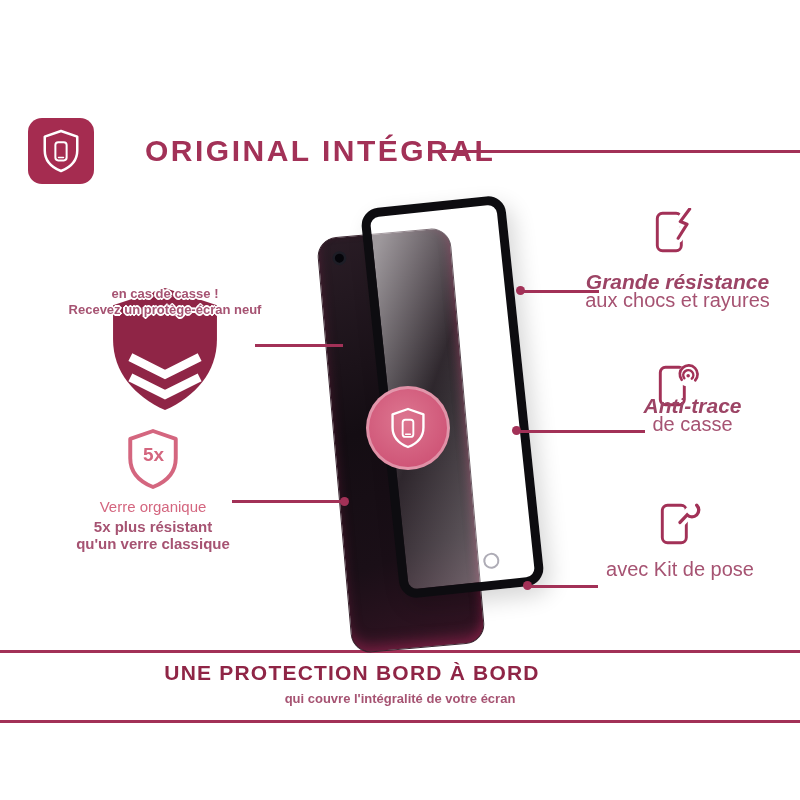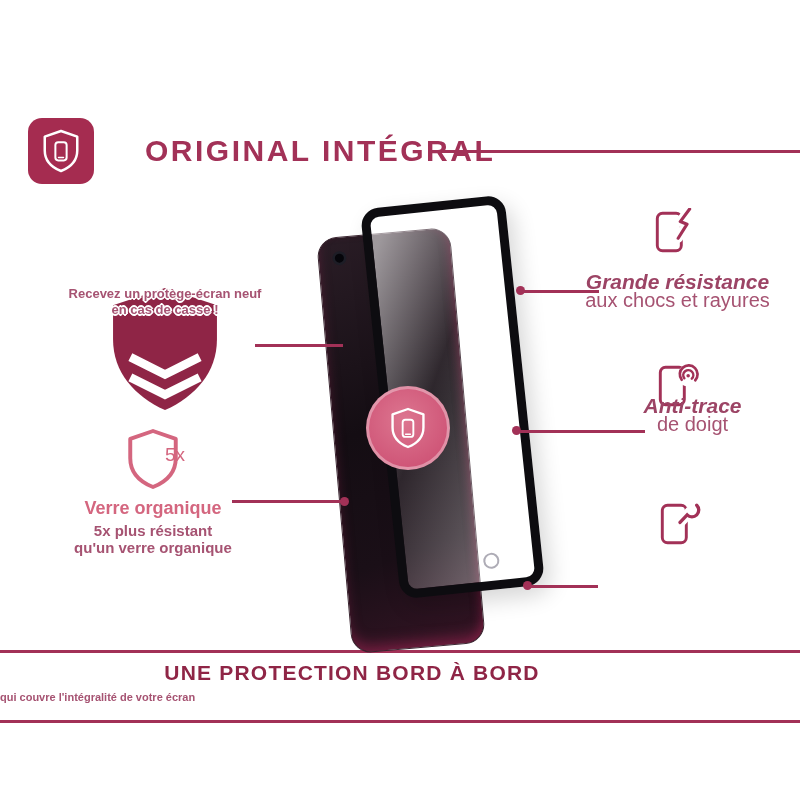--- a/index.html
+++ b/index.html
@@ -43,36 +43,36 @@
   .warranty-block{position:absolute;left:50px;top:286px;width:230px;text-align:center;z-index:2;}
   .warranty-shield{position:absolute;left:50%;top:0;transform:translateX(-50%);width:116px;height:127px;z-index:0;}
   .halo{text-shadow:-1px -1px 0 #fff,1px -1px 0 #fff,-1px 1px 0 #fff,1px 1px 0 #fff,
     -2px 0 0 #fff,2px 0 0 #fff,0 -2px 0 #fff,0 2px 0 #fff;}
   .warranty-title{position:relative;z-index:1;margin:10px 0 4px 0;font-size:17px;font-weight:800;
     letter-spacing:.5px;color:var(--accent,#D4667F);}
   .warranty-line{position:relative;z-index:1;font-size:13px;font-weight:700;line-height:16px;color:var(--text,#A65372);}
   .organic-block{position:absolute;left:58px;top:428px;width:190px;text-align:center;z-index:2;}
   .shield5x{position:relative;display:inline-block;width:56px;height:62px;color:var(--accent,#D4667F);}
   .shield5x svg{width:56px;height:62px;}
-  .shield5x .badge5x{position:absolute;left:4px;top:0;width:100%;line-height:54px;text-align:right;
-    font-size:19px;font-weight:400;color:var(--accent,#D4667F);}
-  .organic-title{margin:4px 0 3px 0;font-size:18px;font-weight:700;color:var(--accent,#D4667F);}
+  .shield5x .badge5x{position:absolute;left:18px;top:0;width:100%;line-height:54px;text-align:left;
+    font-size:19px;font-weight:700;color:var(--accent,#D4667F);}
+  .organic-title{margin:4px 0 3px 0;font-size:15px;font-weight:400;color:var(--accent,#D4667F);}
   .organic-line{font-size:15px;font-weight:600;line-height:17px;color:var(--text,#A65372);}
   
   .r-icon{position:absolute;width:48px;height:48px;color:var(--primary,#A23157);}
   .r-icon svg{width:48px;height:48px;}
   .r-text{position:absolute;text-align:center;}
   .r-title{font-size:21px;font-weight:800;line-height:19px;color:var(--textStrong,#9C4465);font-style:italic;}
   .r-sub{font-size:20px;font-weight:400;line-height:18px;color:var(--text,#A65372);}
   
   .footer-rule{position:absolute;left:0;width:800px;height:3px;background:var(--primary,#A23157);}
   .footer-title{position:absolute;left:0;top:661px;width:704px;margin:0;text-align:center;
     font-size:21px;font-weight:800;letter-spacing:1.2px;color:var(--dark,#8F2546);}
-  .footer-sub{position:absolute;left:0;top:691px;width:800px;
-    font-size:11px;font-weight:600;color:var(--text,#A65372);}
+  .footer-sub{position:absolute;left:0;top:691px;width:800px;text-align:center;
+    font-size:13px;font-weight:600;color:var(--text,#A65372);}
 </style>
 </head>
 <body>
 
 <div id="canvas">
 
   <svg width="0" height="0" style="position:absolute" aria-hidden="true">
     <defs>
       <symbol id="sym-shield-phone" viewBox="0 0 64 70">
         <path d="M32 3 L58 12 V34 C58 50 47 61 32 67 C17 61 6 50 6 34 V12 Z" fill="none" stroke="currentColor" stroke-width="4" stroke-linejoin="round"></path>
@@ -134,62 +134,63 @@
   <div class="dot" style="left:516px;top:286px;"></div>
   <div class="line" style="left:517px;top:430px;width:128px;"></div>
   <div class="dot" style="left:512px;top:426px;"></div>
   <div class="line" style="left:528px;top:585px;width:70px;"></div>
   <div class="dot" style="left:523px;top:581px;"></div>
 
   <div class="warranty-block">
     <svg class="warranty-shield">
         <use href="#sym-warranty-shield"></use>
       </svg>
+    <div class="warranty-line halo">en cas de casse !</div>
     <div class="warranty-line halo">Recevez un protège-écran neuf</div>
-    <div class="warranty-line halo">en cas de casse !</div>
   </div>
 
   <div class="organic-block">
     <span class="shield5x">
       <svg>
           <use href="#sym-shield-outline"></use>
         </svg>
       <span class="badge5x">5x</span>
     </span>
     <div class="organic-title">Verre organique</div>
     <div class="organic-line">5x plus résistant</div>
-    <div class="organic-line">qu'un verre organique</div>
+    <div class="organic-line">qu'un verre classique</div>
   </div>
 
   <span class="r-icon" style="left:650px;top:208px;">
     <svg>
         <use href="#sym-icon-shock"></use>
       </svg>
   </span>
   <div class="r-text" style="left:580px;top:272px;width:195px;">
     <div class="r-title">Grande résistance</div>
     <div class="r-sub">aux chocs et rayures</div>
   </div>
 
   <span class="r-icon" style="left:653px;top:362px;">
     <svg>
         <use href="#sym-icon-fingerprint"></use>
       </svg>
   </span>
   <div class="r-text" style="left:605px;top:396px;width:175px;">
     <div class="r-title">Anti-trace</div>
-    <div class="r-sub">de doigt</div>
+    <div class="r-sub">de casse</div>
   </div>
 
   <span class="r-icon" style="left:655px;top:500px;">
     <svg>
         <use href="#sym-icon-wrench"></use>
       </svg>
   </span>
   <div class="r-text" style="left:585px;top:560px;width:190px;">
+    <div class="r-sub">avec Kit de pose</div>
   </div>
 
   <div class="footer-rule" style="top:650px;"></div>
   <h2 class="footer-title">UNE PROTECTION BORD À BORD</h2>
   <div class="footer-sub">qui couvre l'intégralité de votre écran</div>
   <div class="footer-rule" style="top:720px;"></div>
 
 </div>
 
 </body></html>

